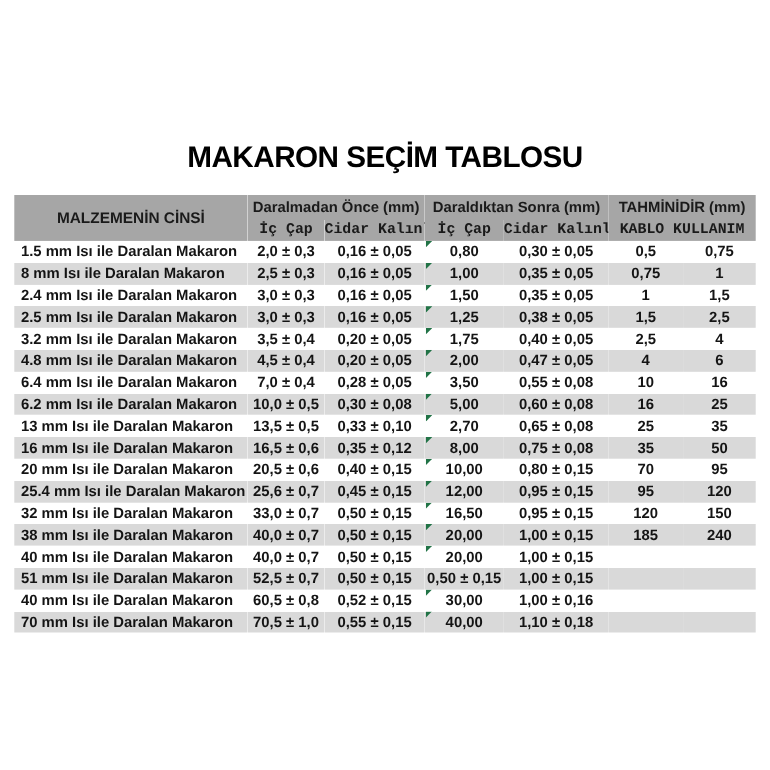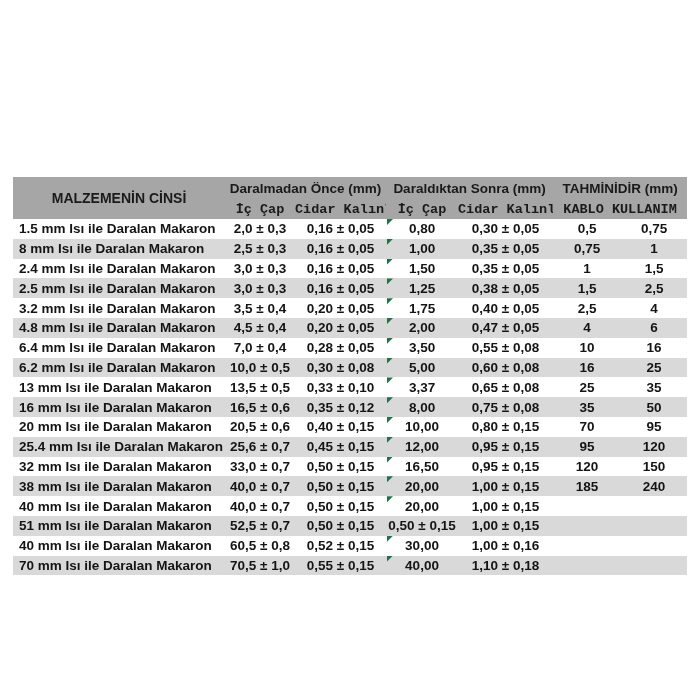--- a/index.html
+++ b/index.html
@@ -74,20 +74,21 @@
     height: 6px;
     background: #217346;
     clip-path: polygon(0 0, 100% 0, 0 100%);
   }
 </style>
 </head>
 <body>
 
 <div class="page">
 
+  <h1 class="title">MAKARON SEÇİM TABLOSU</h1>
 
   <div class="table-wrap">
     <table>
       <colgroup>
         <col style="width:212px">
         <col style="width:70px">
         <col style="width:91px">
         <col style="width:72px">
         <col style="width:95px">
         <col style="width:68px">
@@ -178,21 +179,21 @@
             <td><span>0,30 ± 0,08</span></td>
             <td><span class="flag"></span><span>5,00</span></td>
             <td><span>0,60 ± 0,08</span></td>
             <td><span>16</span></td>
             <td><span>25</span></td>
           </tr>
           <tr>
             <td class="material-cell"><span>13 mm Isı ile Daralan Makaron</span></td>
             <td><span>13,5 ± 0,5</span></td>
             <td><span>0,33 ± 0,10</span></td>
-            <td><span class="flag"></span><span>3,37</span></td>
+            <td><span class="flag"></span><span>2,70</span></td>
             <td><span>0,65 ± 0,08</span></td>
             <td><span>25</span></td>
             <td><span>35</span></td>
           </tr>
           <tr class="striped">
             <td class="material-cell"><span>16 mm Isı ile Daralan Makaron</span></td>
             <td><span>16,5 ± 0,6</span></td>
             <td><span>0,35 ± 0,12</span></td>
             <td><span class="flag"></span><span>8,00</span></td>
             <td><span>0,75 ± 0,08</span></td>

